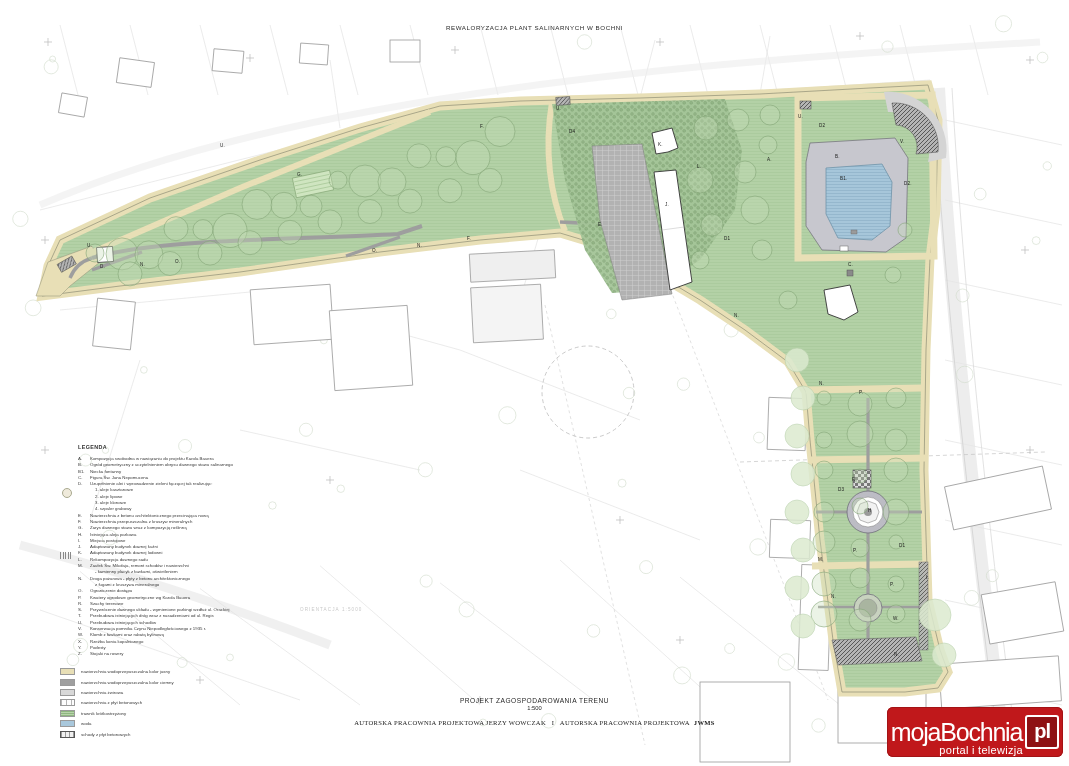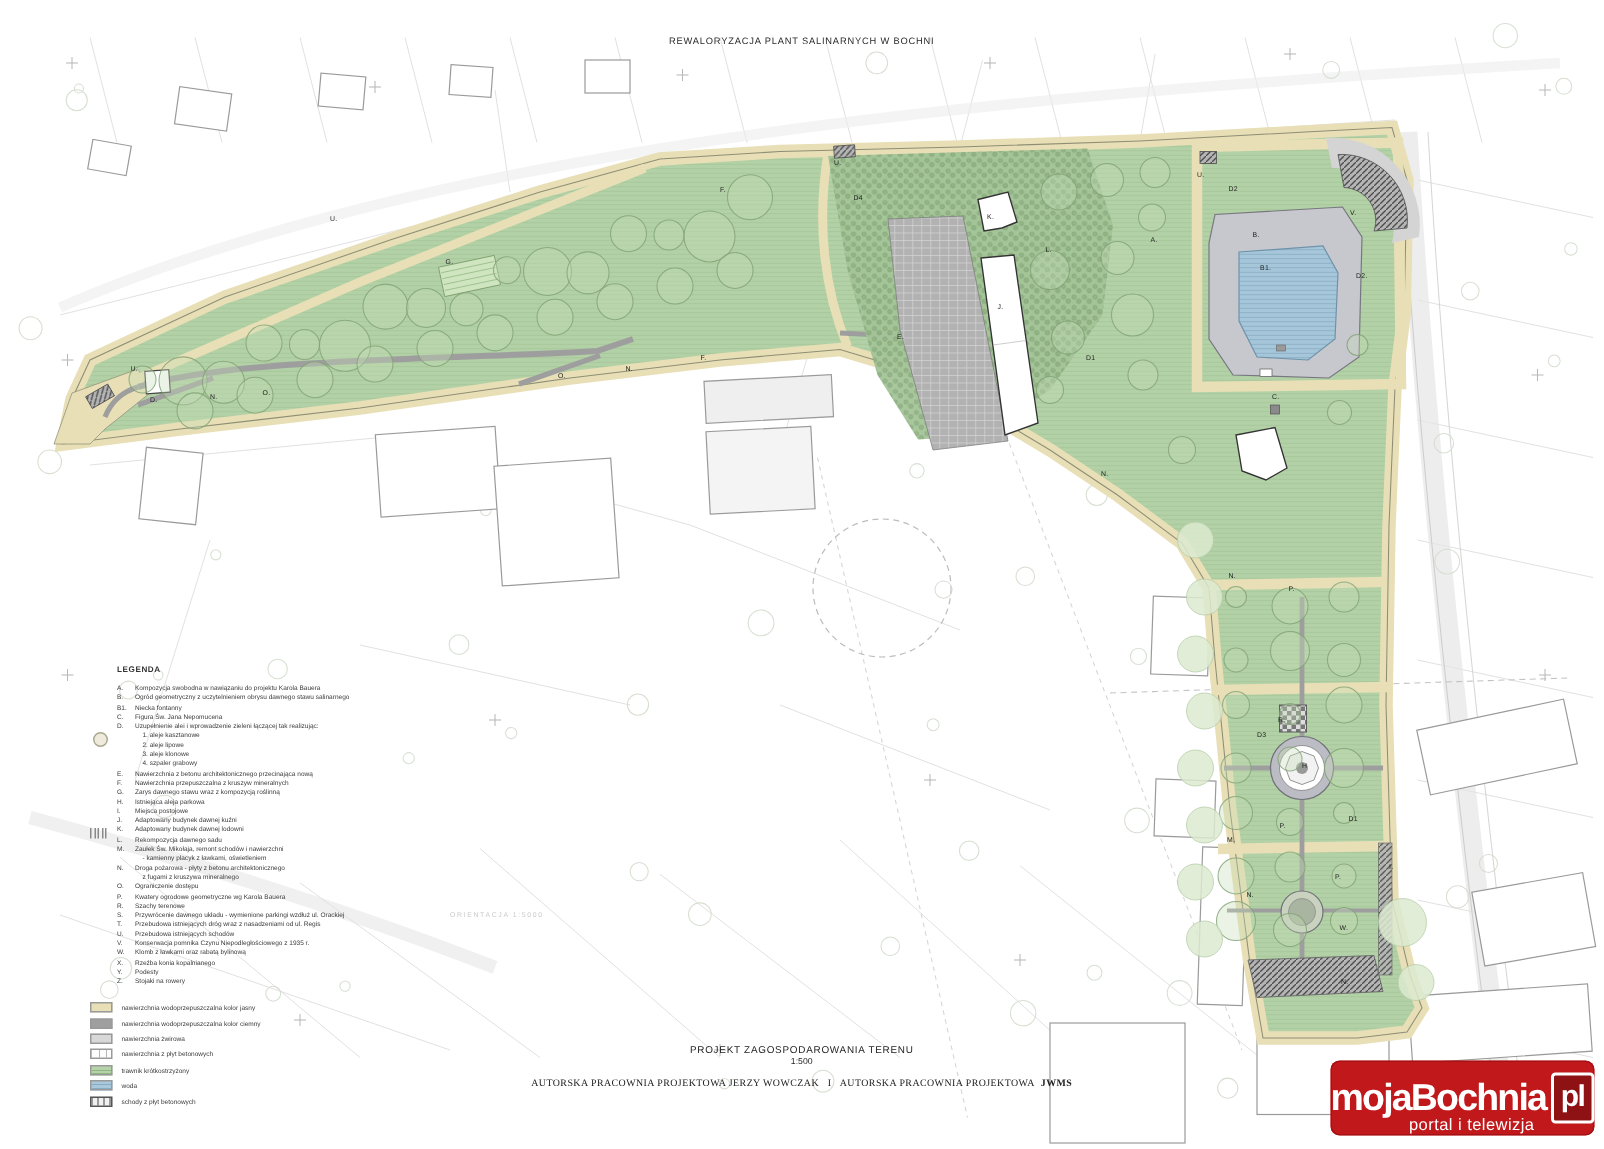--- a/index.html
+++ b/index.html
@@ -44,21 +44,21 @@
   .footer-scale{position:absolute;left:0;top:705px;width:1069px;text-align:center;
                 font-size:5.8px;color:#1f1f1f;}
   .credit{position:absolute;left:0;top:719px;width:1069px;text-align:center;
           font-family:"Liberation Serif","DejaVu Serif",serif;font-size:6.6px;color:#222;letter-spacing:.3px;}
   .credit b{font-weight:bold;}
 
   
   #logo{position:absolute;left:887px;top:707px;width:176px;height:50px;background:#c0181b;
         border-radius:6px;display:flex;align-items:center;justify-content:center;
         box-shadow:0 0 0 1px #a31316 inset;cursor:pointer;}
-  .logo-name{color:#fff;font-weight:bold;font-size:25px;letter-spacing:-1.2px;line-height:1;
+  .logo-name{color:#fff;font-weight:normal;font-size:25px;letter-spacing:-1.2px;line-height:1;
              font-family:"Liberation Sans",sans-serif;}
   .logo-pl{display:inline-block;margin-left:3px;width:30px;height:30px;background:#8e1114;
            border:2px solid #fff;border-radius:3px;color:#fff;font-weight:bold;font-size:20px;
            line-height:28px;text-align:center;letter-spacing:-1px;}
   .logo-tagline{position:absolute;right:40px;bottom:1px;color:#fff;font-size:11px;letter-spacing:.3px;padding-left:19px;}
 </style>
 </head>
 <body>
 
 <div id="canvas">

